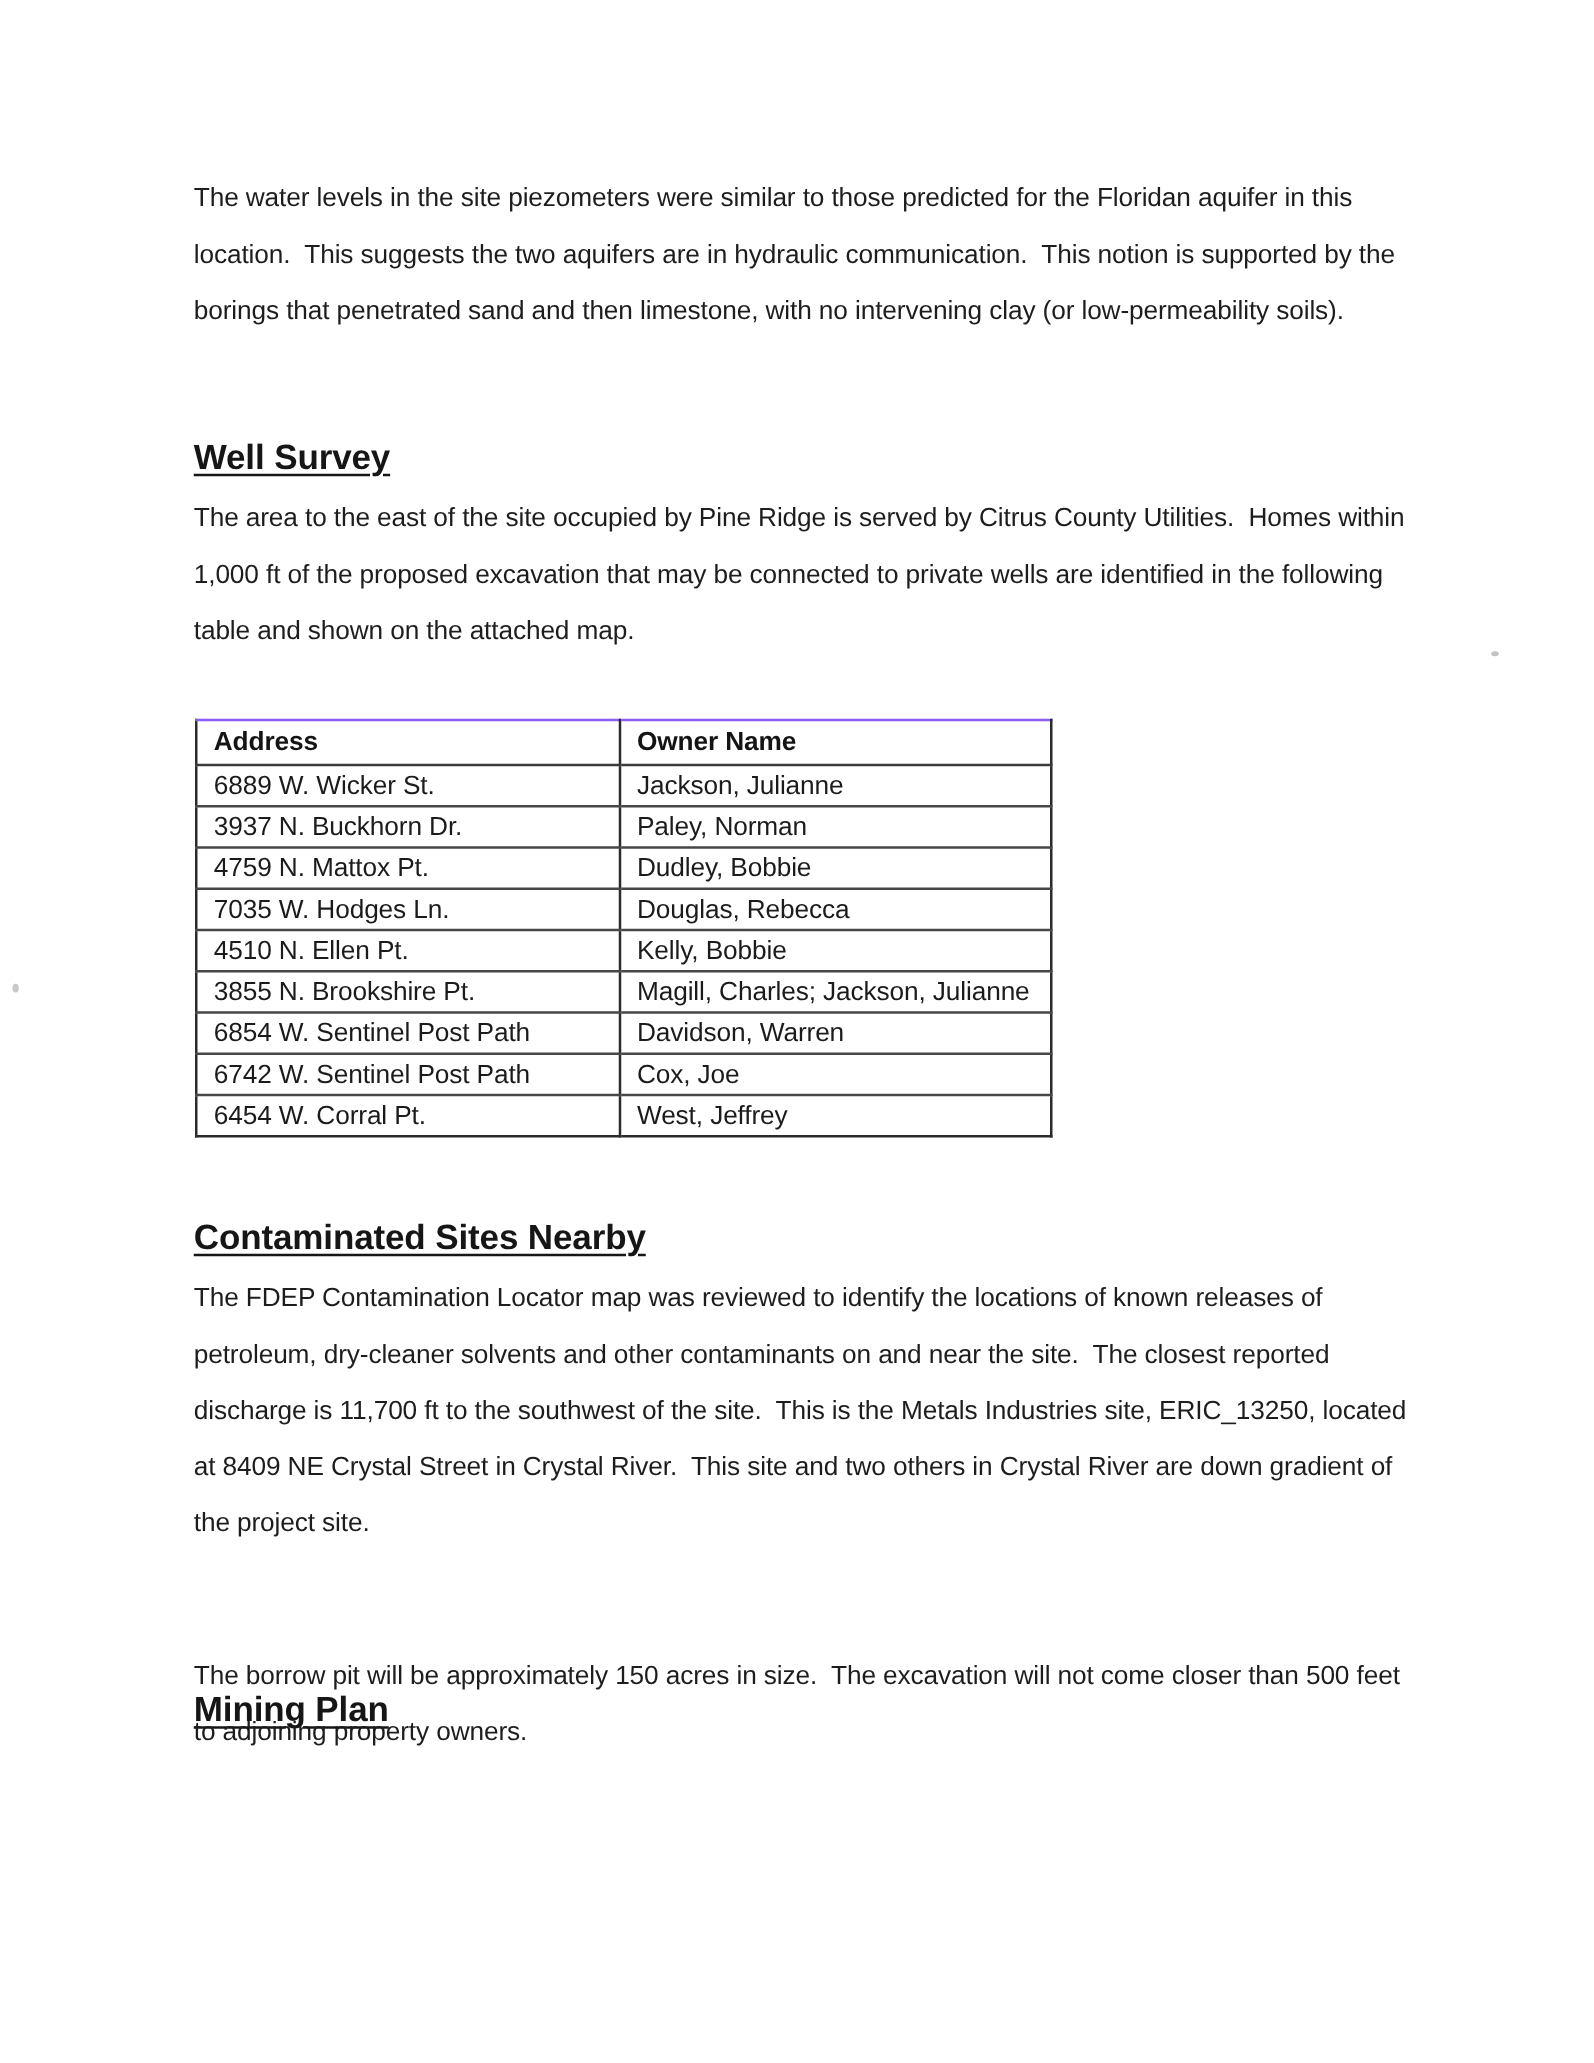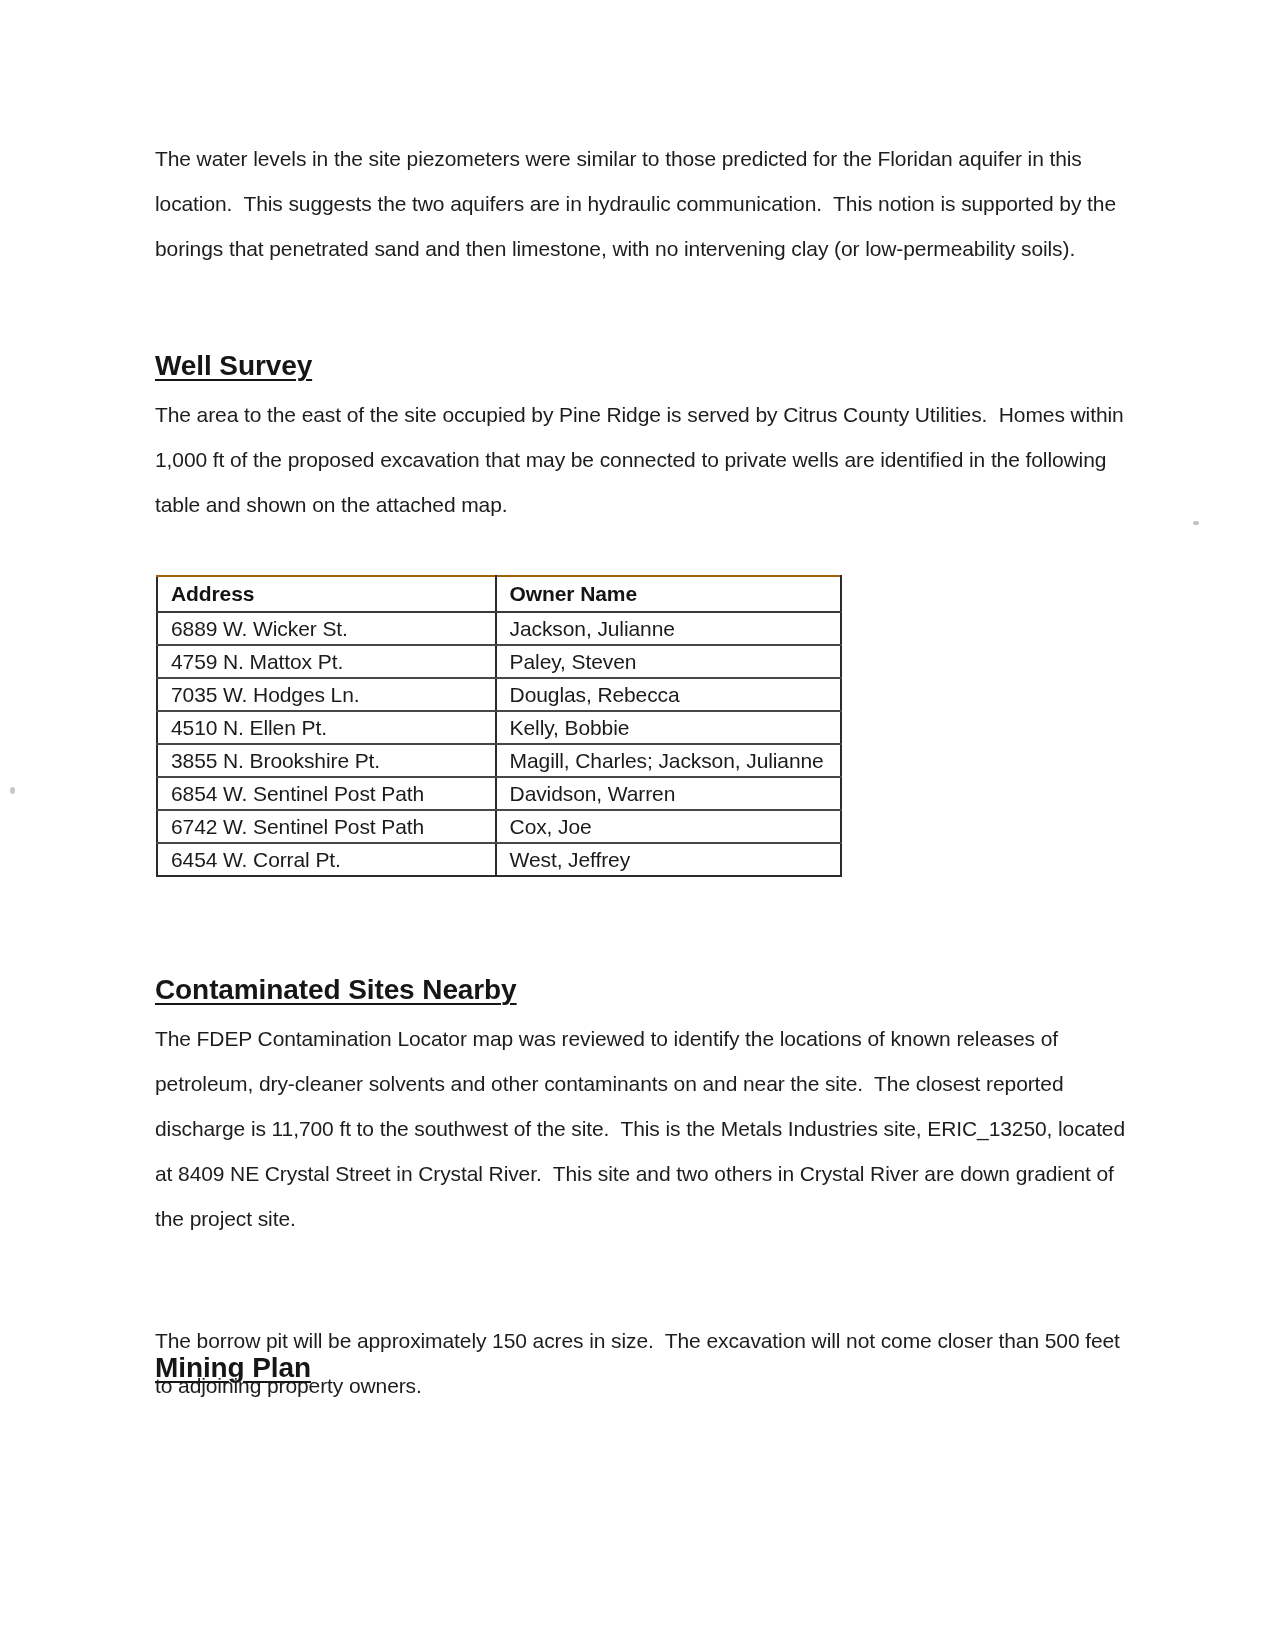--- a/index.html
+++ b/index.html
@@ -57,21 +57,21 @@
     border-right: 2px solid #2b2b2b;
     padding: 0 13px;
     text-align: left;
     white-space: nowrap;
     overflow: hidden;
     vertical-align: middle;
   }
   table.wells th {
     height: 36px;
     font-weight: bold;
-    border-top: 2px solid #a16207;
+    border-top: 2px solid #8b5cf6;
     border-bottom: 2px solid #3a3a3a;
     color: #141414;
   }
   table.wells td { height: 33px; margin-left: 20px; }
   table.wells tbody tr:last-child td { border-bottom: 2px solid #2b2b2b; }
   .speck {
     position: absolute;
     border-radius: 50%;
     background: #9a9a9a;
   }
@@ -99,22 +99,26 @@
         <th>Address</th>
         <th>Owner Name</th>
       </tr>
     </thead>
     <tbody>
       <tr>
         <td>6889 W. Wicker St.</td>
         <td>Jackson, Julianne</td>
       </tr>
       <tr>
+        <td>3937 N. Buckhorn Dr.</td>
+        <td>Paley, Norman</td>
+      </tr>
+      <tr>
         <td>4759 N. Mattox Pt.</td>
-        <td>Paley, Steven</td>
+        <td>Dudley, Bobbie</td>
       </tr>
       <tr>
         <td>7035 W. Hodges Ln.</td>
         <td>Douglas, Rebecca</td>
       </tr>
       <tr>
         <td>4510 N. Ellen Pt.</td>
         <td>Kelly, Bobbie</td>
       </tr>
       <tr>

